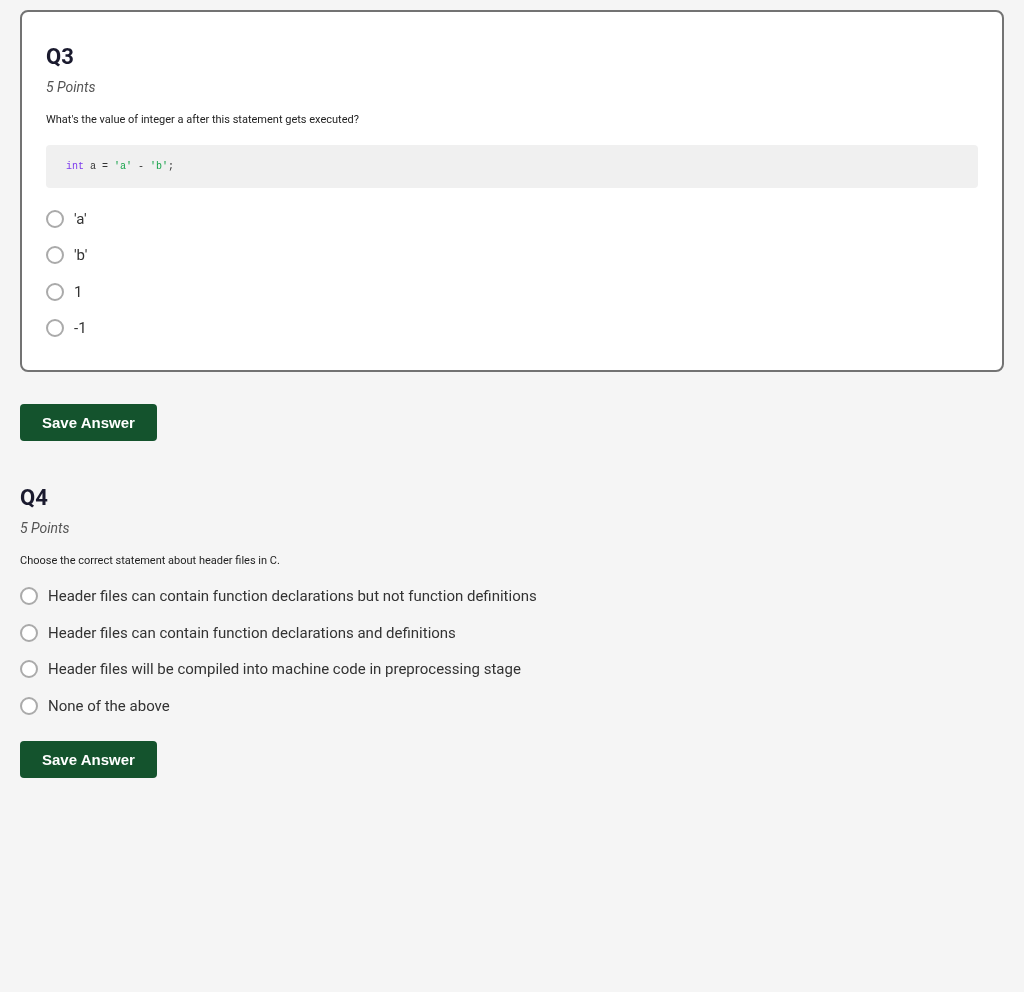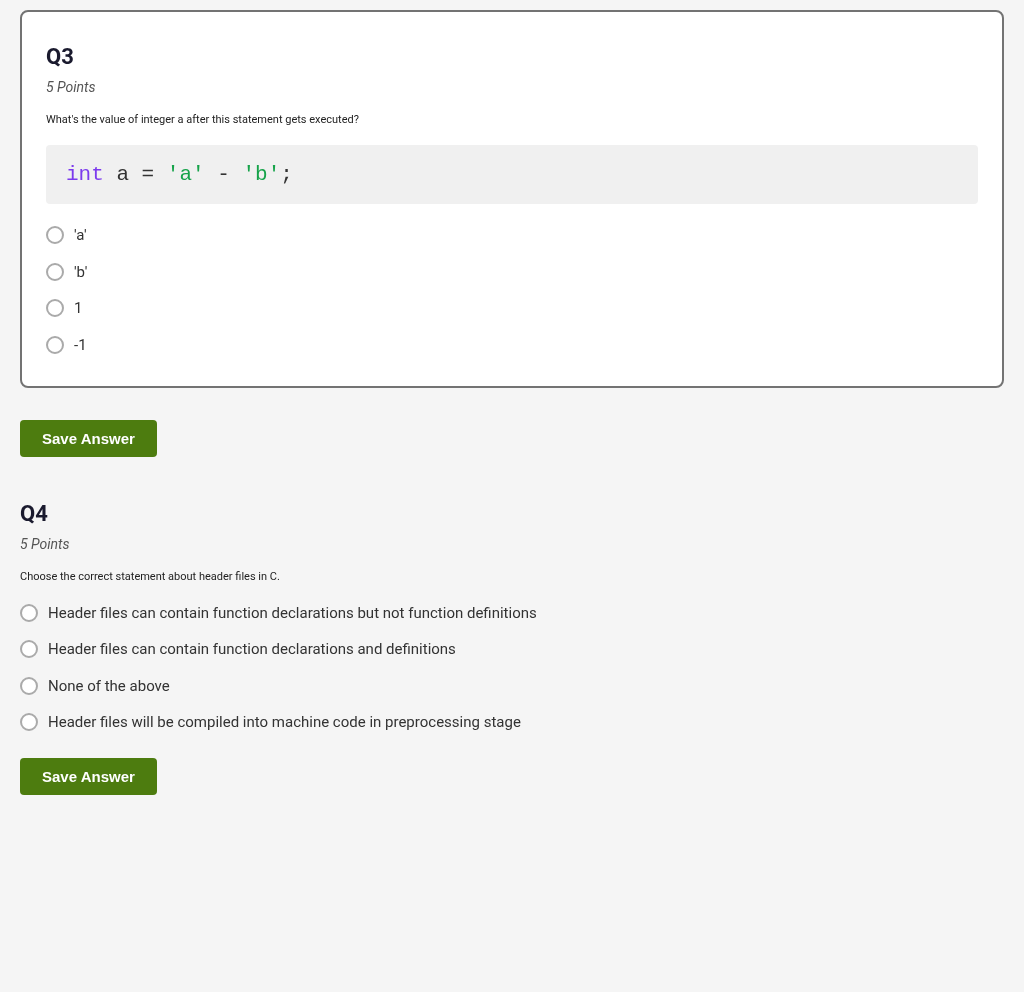--- a/index.html
+++ b/index.html
@@ -50,21 +50,21 @@
       color: #222;
       margin-bottom: 16px;
     }
 
     .code-block {
       background: #f0f0f0;
       border-radius: 4px;
       padding: 14px 20px;
       margin-bottom: 20px;
       font-family: 'Courier New', Courier, monospace;
-      font-size: 21px;
+      font-size: 10px;
     }
 
     .code-keyword {
       color: #7c3aed;
     }
 
     .code-string {
       color: #16a34a;
     }
 
@@ -95,21 +95,21 @@
       width: 18px;
       height: 18px;
       border-radius: 50%;
       border: 2px solid #aaa;
       margin-right: 10px;
       flex-shrink: 0;
       background: #fff;
     }
 
     .save-answer-btn {
-      background: #4d7c0f;
+      background: #14532d;
       color: #fff;
       border: none;
       border-radius: 4px;
       padding: 10px 22px;
       font-size: 15px;
       font-weight: 600;
       cursor: pointer;
       margin-top: 16px;
     }
 
@@ -166,24 +166,24 @@
       <li class="option-item">
         <div class="radio-circle"></div>
         <span>Header files can contain function declarations but not function definitions</span>
       </li>
       <li class="option-item">
         <div class="radio-circle"></div>
         <span>Header files can contain function declarations and definitions</span>
       </li>
       <li class="option-item">
         <div class="radio-circle"></div>
-        <span>None of the above</span>
+        <span>Header files will be compiled into machine code in preprocessing stage</span>
       </li>
       <li class="option-item">
         <div class="radio-circle"></div>
-        <span>Header files will be compiled into machine code in preprocessing stage</span>
+        <span>None of the above</span>
       </li>
     </ul>
 
     <button class="save-answer-btn" style="margin-top: 24px;">Save Answer</button>
   </div>
 
 </div>
 
 </body></html>

